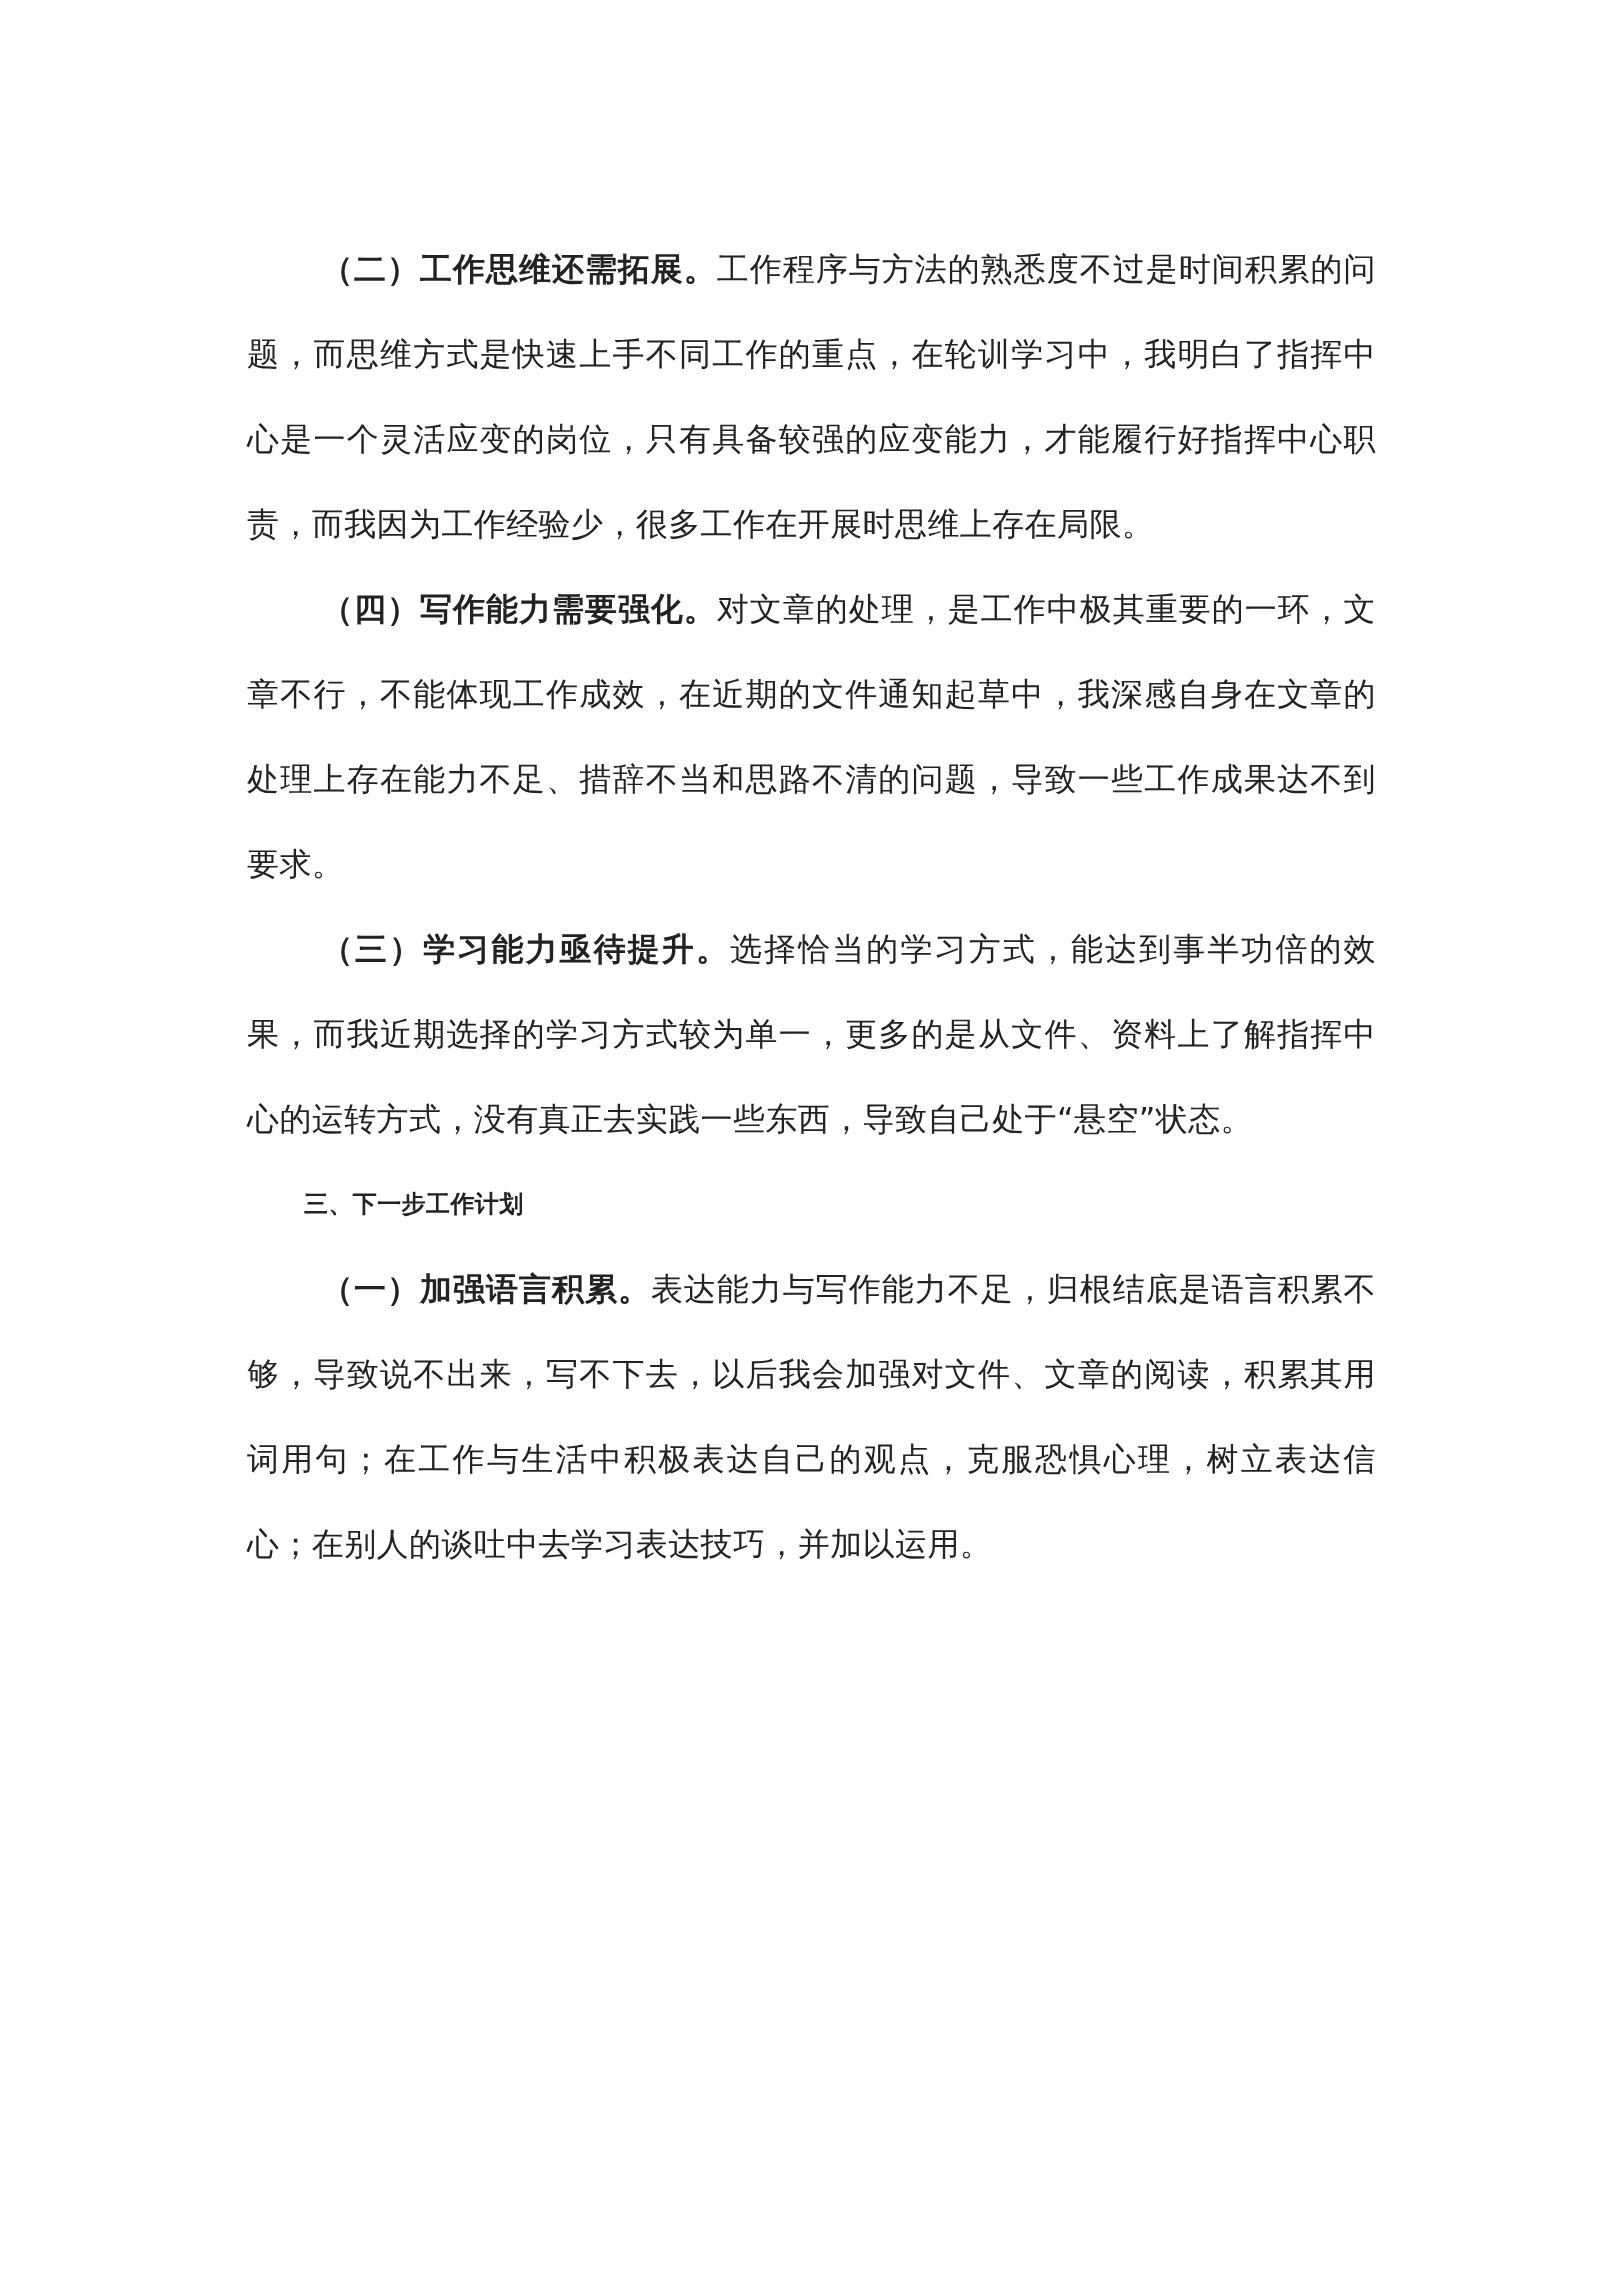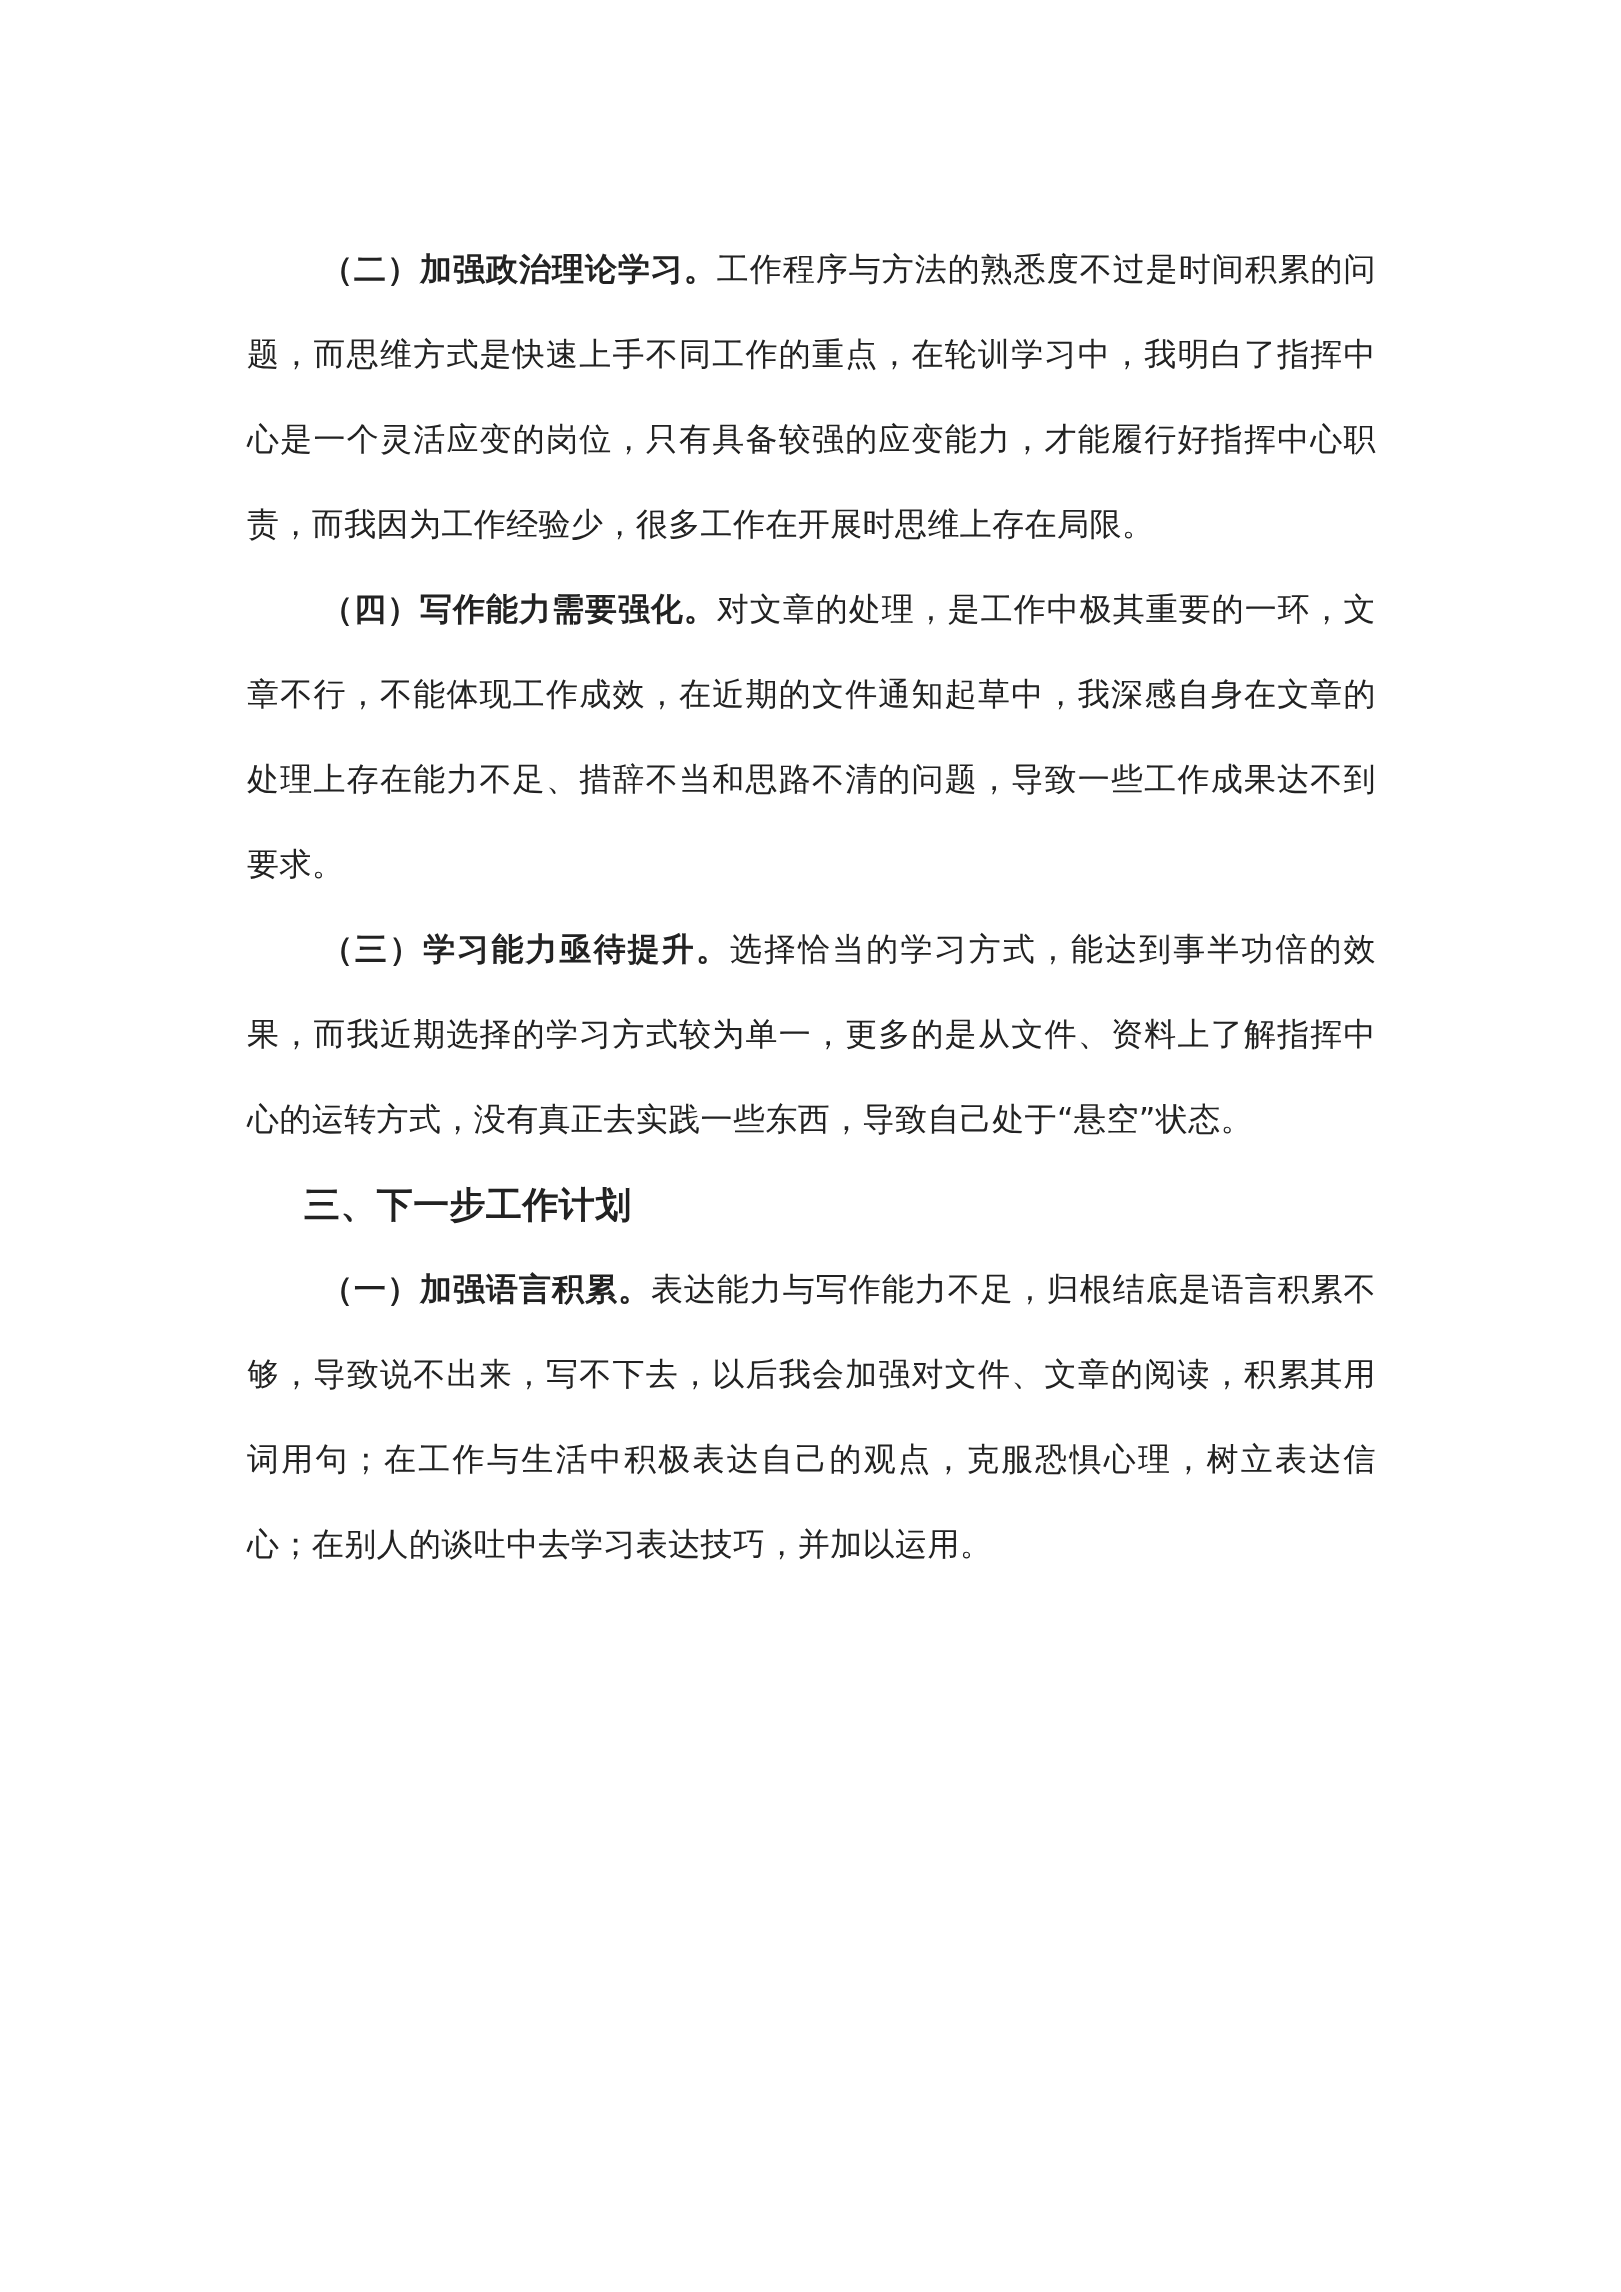--- a/index.html
+++ b/index.html
@@ -31,35 +31,35 @@
       letter-spacing: 0.4px;
     }
     .para.indent {
       text-indent: 74px;
     }
     .para .lead {
       font-weight: bold;
     }
     .heading {
       margin: 0;
-      font-size: 36px;
+      font-size: 24px;
       line-height: 85px;
       font-weight: bold;
       text-indent: 57px;
       letter-spacing: 0.4px;
     }
   </style>
 </head>
 <body>
 
 <div class="page">
 
 
   <p class="para indent">
-    <span class="lead">（二）加强政治理论学习。</span><span>工作程序与方法的熟悉度不过是时间积累的问题，而思维方式是快速上手不同工作的重点，在轮训学习中，我明白了指挥中心是一个灵活应变的岗位，只有具备较强的应变能力，才能履行好指挥中心职责，而我因为工作经验少，很多工作在开展时思维上存在局限。</span>
+    <span class="lead">（二）工作思维还需拓展。</span><span>工作程序与方法的熟悉度不过是时间积累的问题，而思维方式是快速上手不同工作的重点，在轮训学习中，我明白了指挥中心是一个灵活应变的岗位，只有具备较强的应变能力，才能履行好指挥中心职责，而我因为工作经验少，很多工作在开展时思维上存在局限。</span>
   </p>
 
   <p class="para indent">
     <span class="lead">（四）写作能力需要强化。</span><span>对文章的处理，是工作中极其重要的一环，文章不行，不能体现工作成效，在近期的文件通知起草中，我深感自身在文章的处理上存在能力不足、措辞不当和思路不清的问题，导致一些工作成果达不到要求。</span>
   </p>
 
   <p class="para indent">
     <span class="lead">（三）学习能力亟待提升。</span><span>选择恰当的学习方式，能达到事半功倍的效果，而我近期选择的学习方式较为单一，更多的是从文件、资料上了解指挥中心的运转方式，没有真正去实践一些东西，导致自己处于“悬空”状态。</span>
   </p>
 

